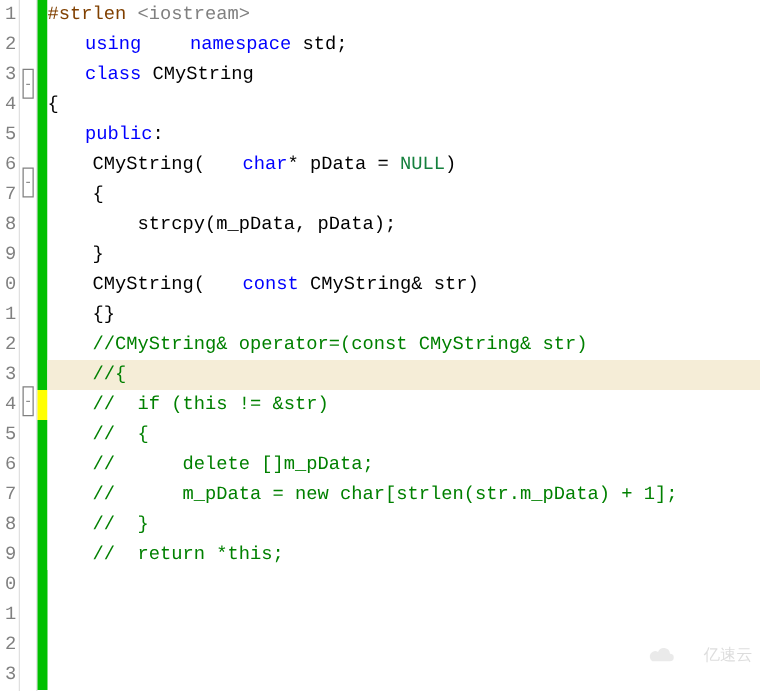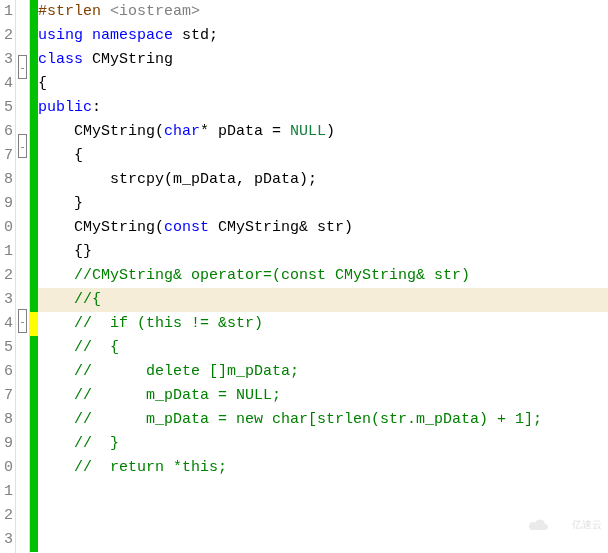--- a/index.html
+++ b/index.html
@@ -46,31 +46,31 @@
 .code { flex: 1; background: #fff; }
 .codeline {
   height: 24px;
   line-height: 24px;
   white-space: pre;
   position: relative;
 }
 .highlight { background: #f5edd7; }
 .p  { color: #804000; } 
 .s  { color: #808080; } 
-.k  { color: #0000ff; } 
+.k  { color: #0000ff; padding-left: 30px; } 
 .t  { color: #15803d; } 
 .d  { color: #000000; } 
 .c  { color: #008000; }
 .watermark {
   position: absolute;
   right: 6px;
   bottom: 40px;
   opacity: 0.22;
   font-family: Liberation Mono, monospace;
-  font-size: 10px;
+  font-size: 13px;
   color: #666;
   display: flex;
   align-items: center;
   gap: 22px;
 }
 .watermark svg { opacity: 0.9; }
 .code-wrap { position: relative; flex:1; }
 </style>
 </head>
 <body>
@@ -171,21 +171,20 @@
     <div class="codeline"><span class="d">    {</span></div>
     <div class="codeline"><span class="d">        strcpy(m_pData, pData);</span></div>
     <div class="codeline"><span class="d">    }</span></div>
     <div class="codeline"><span class="d">    CMyString(</span><span class="k">const </span><span class="d">CMyString&amp; str)</span></div>
     <div class="codeline"><span class="d">    {}</span></div>
     <div class="codeline"><span class="c">    //CMyString&amp; operator=(const CMyString&amp; str)</span></div>
     <div class="codeline highlight"><span class="c">    //{</span></div>
     <div class="codeline"><span class="c">    //  if (this != &amp;str)</span></div>
     <div class="codeline"><span class="c">    //  {</span></div>
     <div class="codeline"><span class="c">    //      delete []m_pData;</span></div>
-    <div class="codeline"><span class="c">    //      m_pData = NULL;</span></div>
     <div class="codeline"><span class="c">    //      m_pData = new char[strlen(str.m_pData) + 1];</span></div>
     <div class="codeline"><span class="c">    //  }</span></div>
     <div class="codeline"><span class="c">    //  return *this;</span></div>
   </div>
 
   <div class="watermark">
     <svg width="22" height="16" viewBox="0 0 22 16">
           <path fill="#999" d="M17 7a5 5 0 00-9.6-1.5A4 4 0 003 13h14a3 3 0 000-6z"></path>
         </svg>
     <span>亿速云</span>

